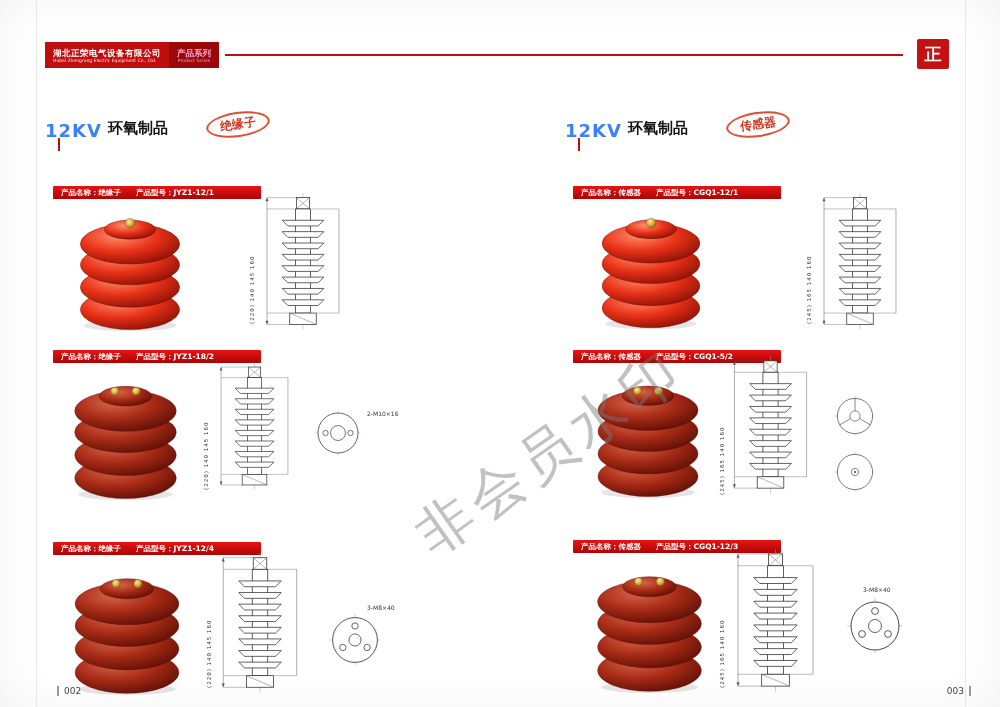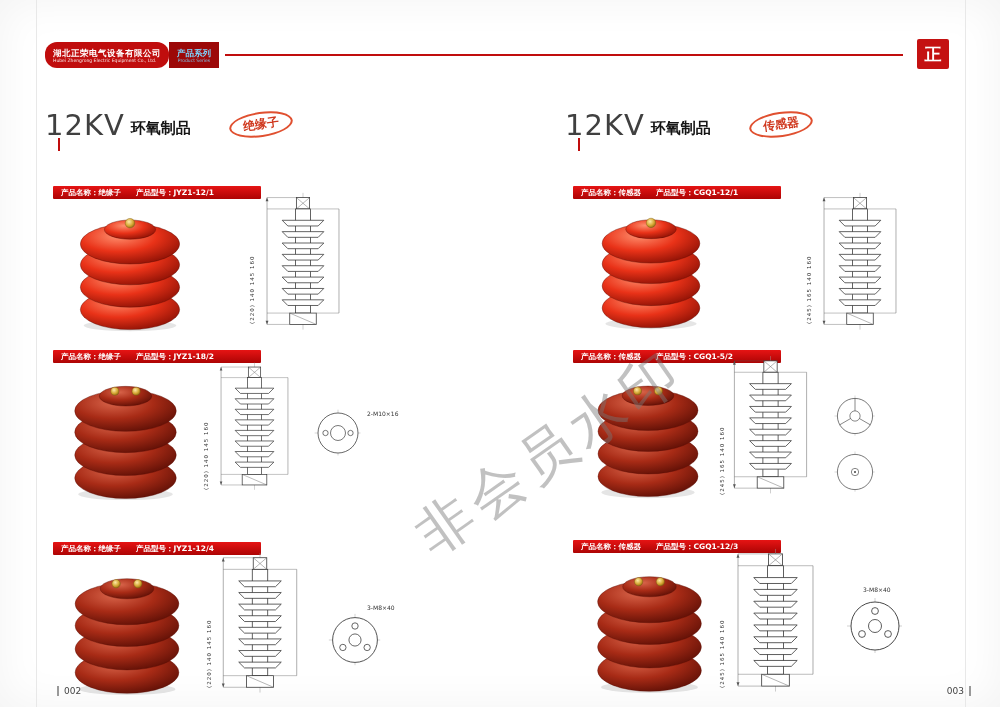--- a/index.html
+++ b/index.html
@@ -2,35 +2,35 @@
 <html><head>
 <meta charset="utf-8">
 <style>
   html,body{margin:0;padding:0;background:#ffffff;}
   .canvas{position:relative;width:1000px;height:707px;background:#fff;overflow:hidden;
           font-family:"DejaVu Sans","Liberation Sans",sans-serif;
           box-shadow:inset 0 0 45px rgba(0,0,0,0.05);}
   
   .header{position:absolute;left:45px;top:42px;width:910px;height:32px;}
   .hdr-blocks{position:absolute;left:0;top:0;display:flex;height:26px;}
-  .company{background:#c00d0d;color:#fff;padding:3px 8px 2px;display:flex;flex-direction:column;justify-content:center;border-radius:12px;}
+  .company{background:#c00d0d;color:#fff;padding:3px 8px 2px;display:flex;flex-direction:column;justify-content:center;}
   .company-cn{font-size:8.5px;font-weight:bold;letter-spacing:0.5px;line-height:1.2;}
   .company-en{font-size:4.5px;line-height:1.2;opacity:.9;}
-  .series{background:#9c0808;color:#7dd3fc;padding:3px 8px 2px;text-align:center;display:flex;flex-direction:column;justify-content:center;}
+  .series{background:#9c0808;color:#f9a8d4;padding:3px 8px 2px;text-align:center;display:flex;flex-direction:column;justify-content:center;}
   .series-cn{font-size:8.5px;font-weight:bold;line-height:1.2;}
   .series-en{font-size:4.5px;line-height:1.2;opacity:.9;}
   .hdr-line{position:absolute;left:180px;top:12px;width:678px;height:2px;background:#c00d0d;}
   .logo{position:absolute;right:6px;top:-3px;width:32px;height:30px;background:#c41111;color:#fff;
         display:flex;align-items:center;justify-content:center;font-size:17px;font-weight:bold;border-radius:2px;}
   
   .page{position:absolute;top:98px;height:590px;}
   .page-left{left:45px;width:430px;}
   .page-right{left:565px;width:400px;}
   .page-title{position:absolute;left:0;top:0;height:42px;display:flex;align-items:flex-end;}
-  .kv{color:#404040;font-size:29px;font-weight:400;line-height:1;letter-spacing:1px;}
+  .kv{color:#3b82f6;font-size:18px;font-weight:700;line-height:1;letter-spacing:1px;}
   .cat{color:#151515;font-size:15px;font-weight:bold;margin-left:6px;padding-bottom:2px;}
   .stamp{margin-left:38px;margin-bottom:3px;border:2px solid #e05030;border-radius:50%;
          padding:2px 12px;color:#d03a20;font-size:12px;font-weight:bold;transform:rotate(-8deg);white-space:nowrap;}
   .tick{position:absolute;left:13px;top:40px;width:2px;height:13px;background:#c00d0d;}
   
   .row{position:absolute;left:0;width:100%;height:165px;text-align:center;}
   .label-bar{position:absolute;left:8px;top:0;width:208px;height:13px;
              background:linear-gradient(180deg,#e61414,#ad0404);color:#fff;font-size:7.5px;font-weight:bold;
              display:flex;align-items:center;padding:0 8px;box-sizing:border-box;border-radius:1px;}
   .model{margin-left:15px;}

